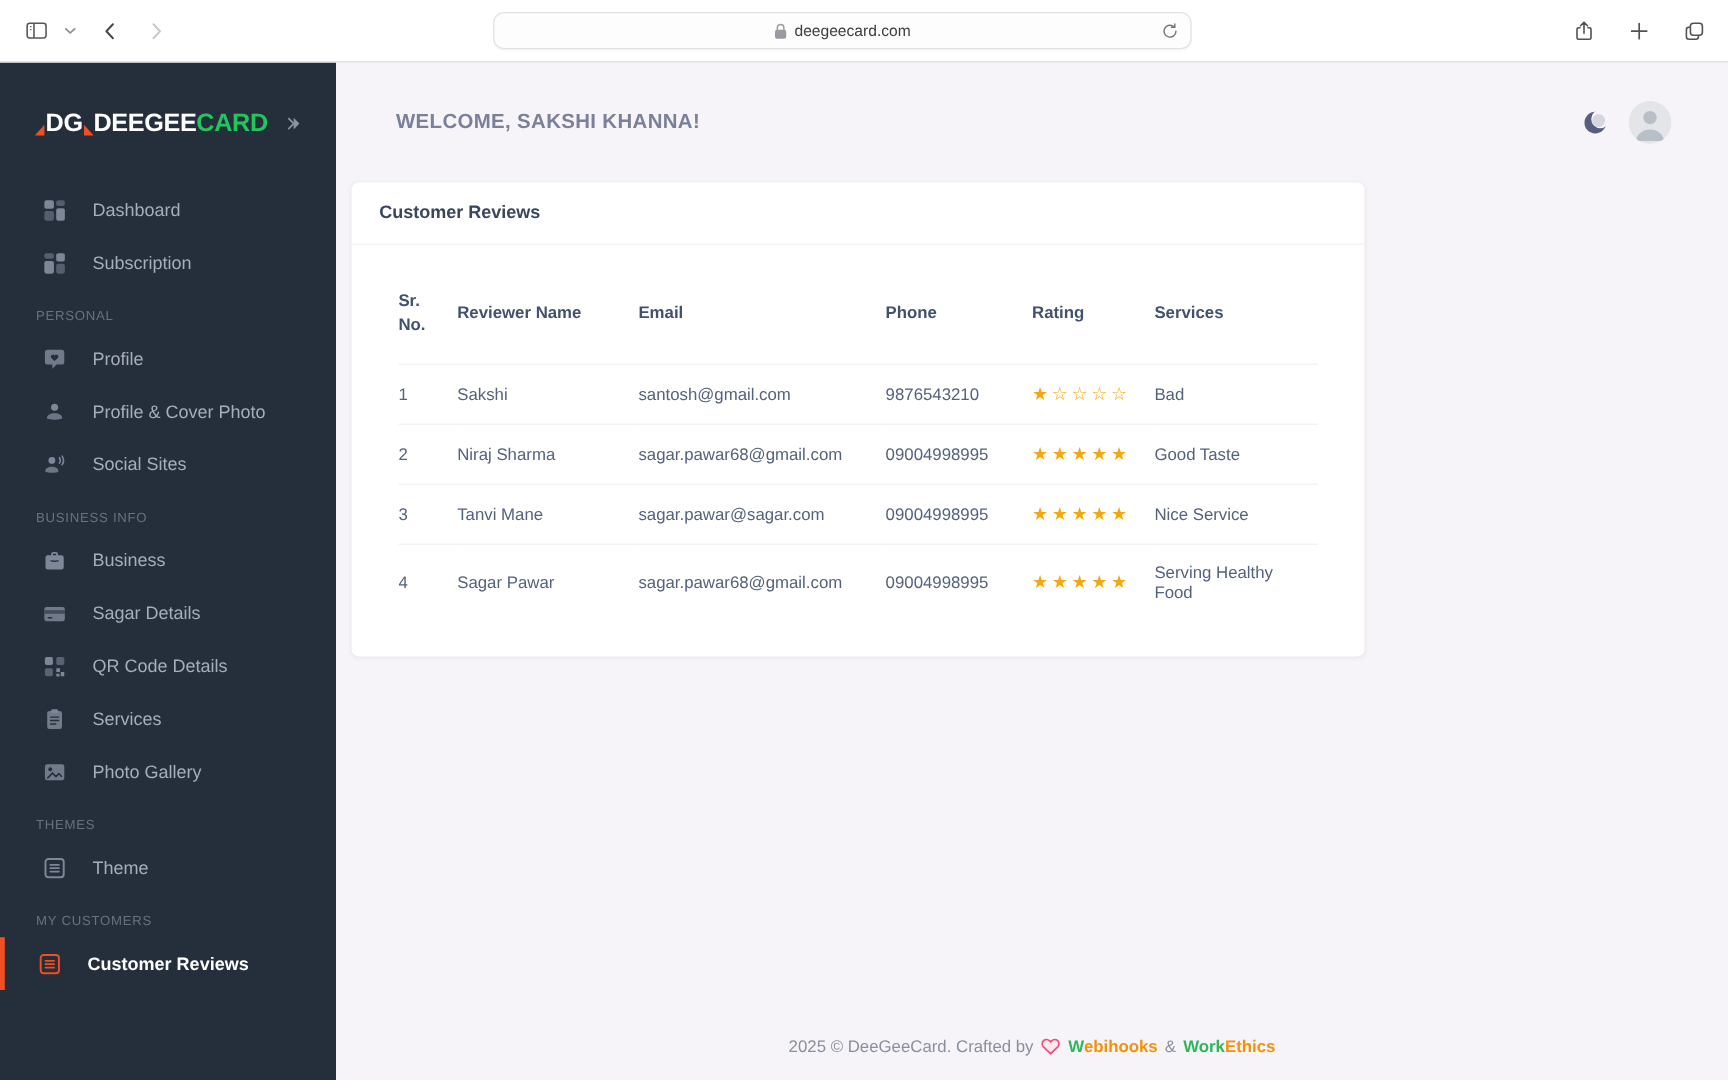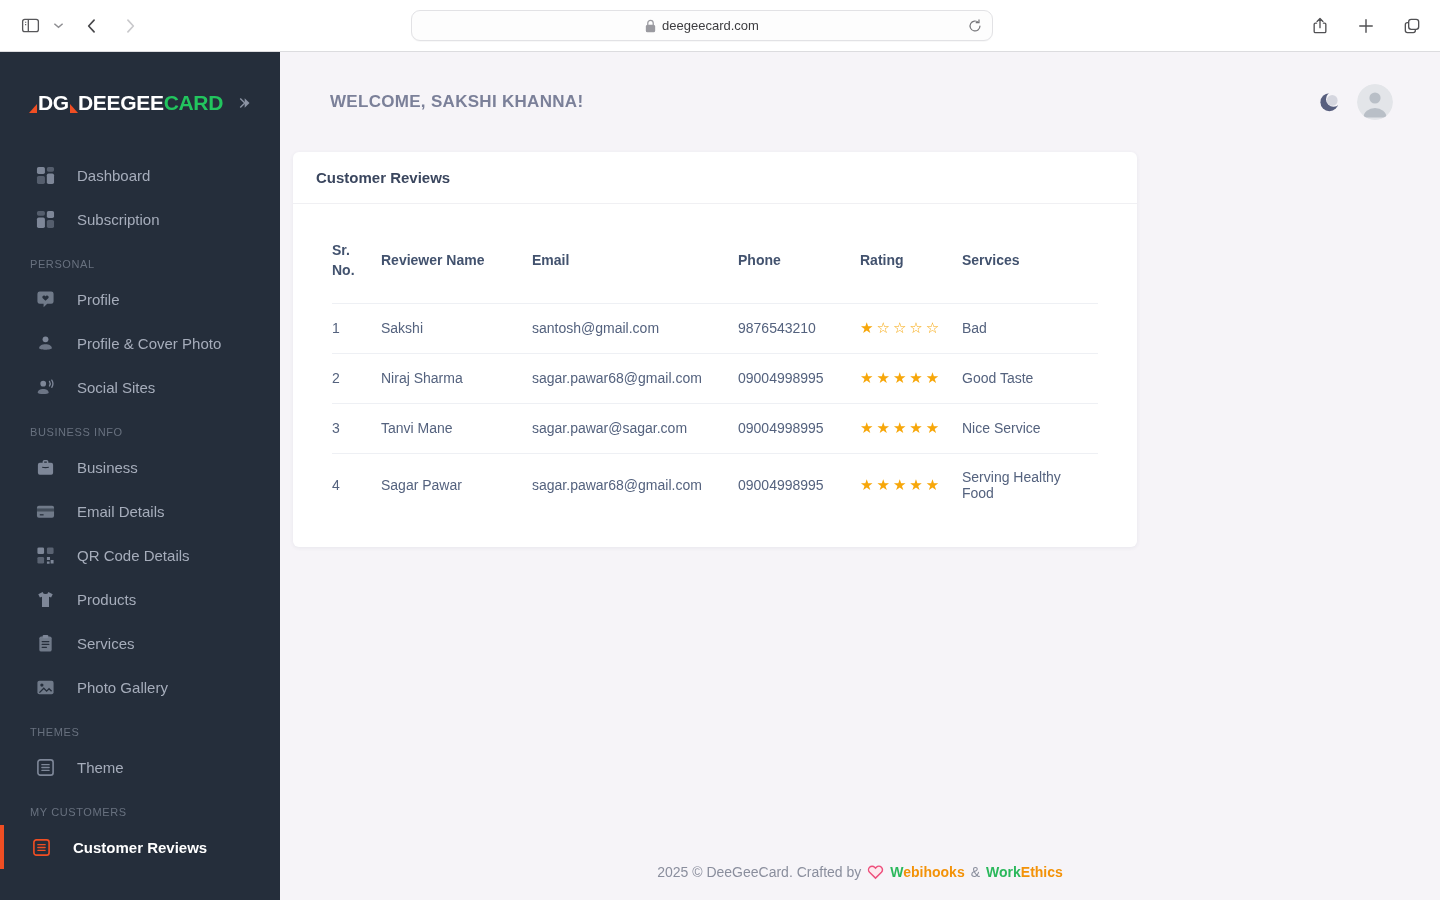--- a/index.html
+++ b/index.html
@@ -205,40 +205,32 @@
           <span>Business</span>
         </div>
         <div class="nav-item">
           <span class="icon">
             <svg viewBox="0 0 20 20" width="19" height="19">
               <rect x="1" y="4" width="18" height="12.5" rx="2" fill="currentColor" opacity=".85"></rect>
               <rect x="1" y="6.8" width="18" height="3.2" fill="#252e3b" opacity=".6"></rect>
               <path d="M4 13.5h4" stroke="#252e3b" stroke-width="1.3"></path>
             </svg>
           </span>
-          <span>Email Details</span>
+          <span>Sagar Details</span>
         </div>
         <div class="nav-item">
           <span class="icon">
             <svg viewBox="0 0 20 20" width="19" height="19" fill="currentColor">
               <rect x="1.5" y="1.5" width="7" height="7" rx="1.5"></rect>
               <rect x="11.5" y="1.5" width="7" height="7" rx="1.5" opacity=".6"></rect>
               <rect x="1.5" y="11.5" width="7" height="7" rx="1.5" opacity=".6"></rect>
               <path d="M11.5 11.5h3.2v3.2h-3.2zM15.4 14.8h3.1v3.7h-3.1zM11.5 16.3h2.8v2.4h-2.8z"></path>
             </svg>
           </span>
           <span>QR Code Details</span>
-        </div>
-        <div class="nav-item">
-          <span class="icon">
-            <svg viewBox="0 0 20 20" width="19" height="19">
-              <path d="M7 2 2.4 4.6l1.7 3.2 2.2-.8V18h7.4V7l2.2.8 1.7-3.2L13 2a3.1 3.1 0 0 1-6 0z" fill="currentColor"></path>
-            </svg>
-          </span>
-          <span>Products</span>
         </div>
         <div class="nav-item">
           <span class="icon">
             <svg viewBox="0 0 20 20" width="19" height="19">
               <rect x="3.5" y="2.6" width="13" height="15.9" rx="2" fill="currentColor" opacity=".85"></rect>
               <rect x="7" y="1" width="6" height="3.4" rx="1.2" fill="currentColor"></rect>
               <path d="M6.5 8h7M6.5 11h7M6.5 14h4.5" stroke="#252e3b" stroke-width="1.3" stroke-linecap="round"></path>
             </svg>
           </span>
           <span>Services</span>

